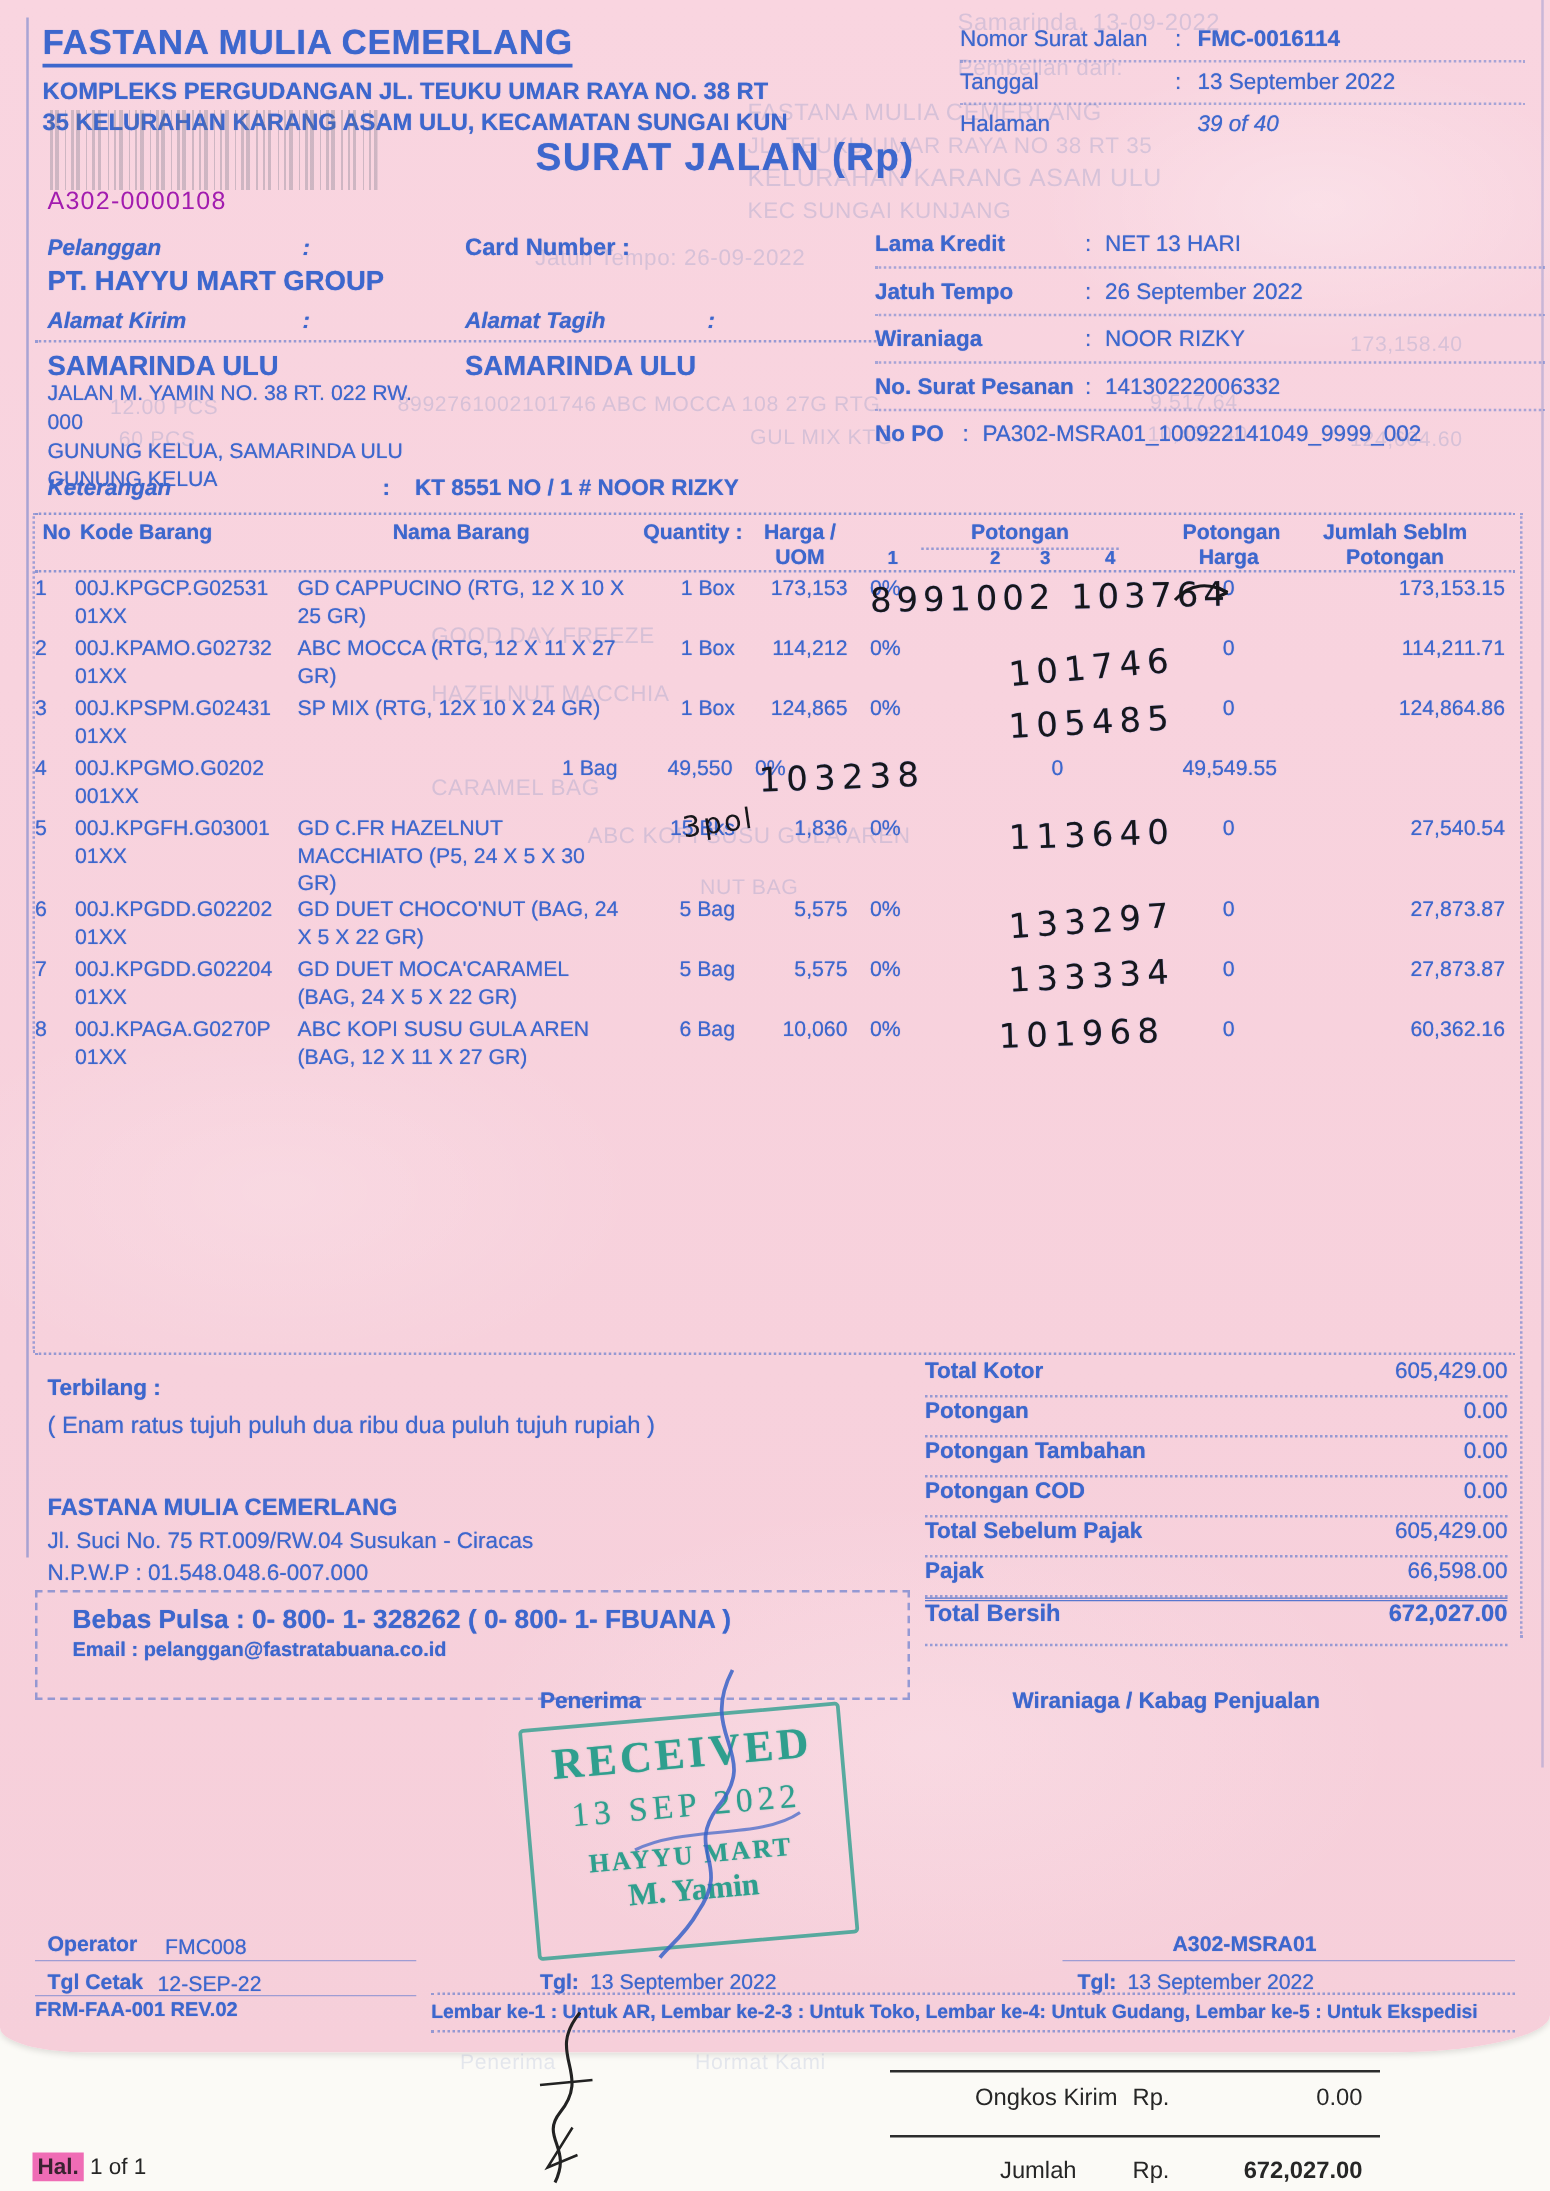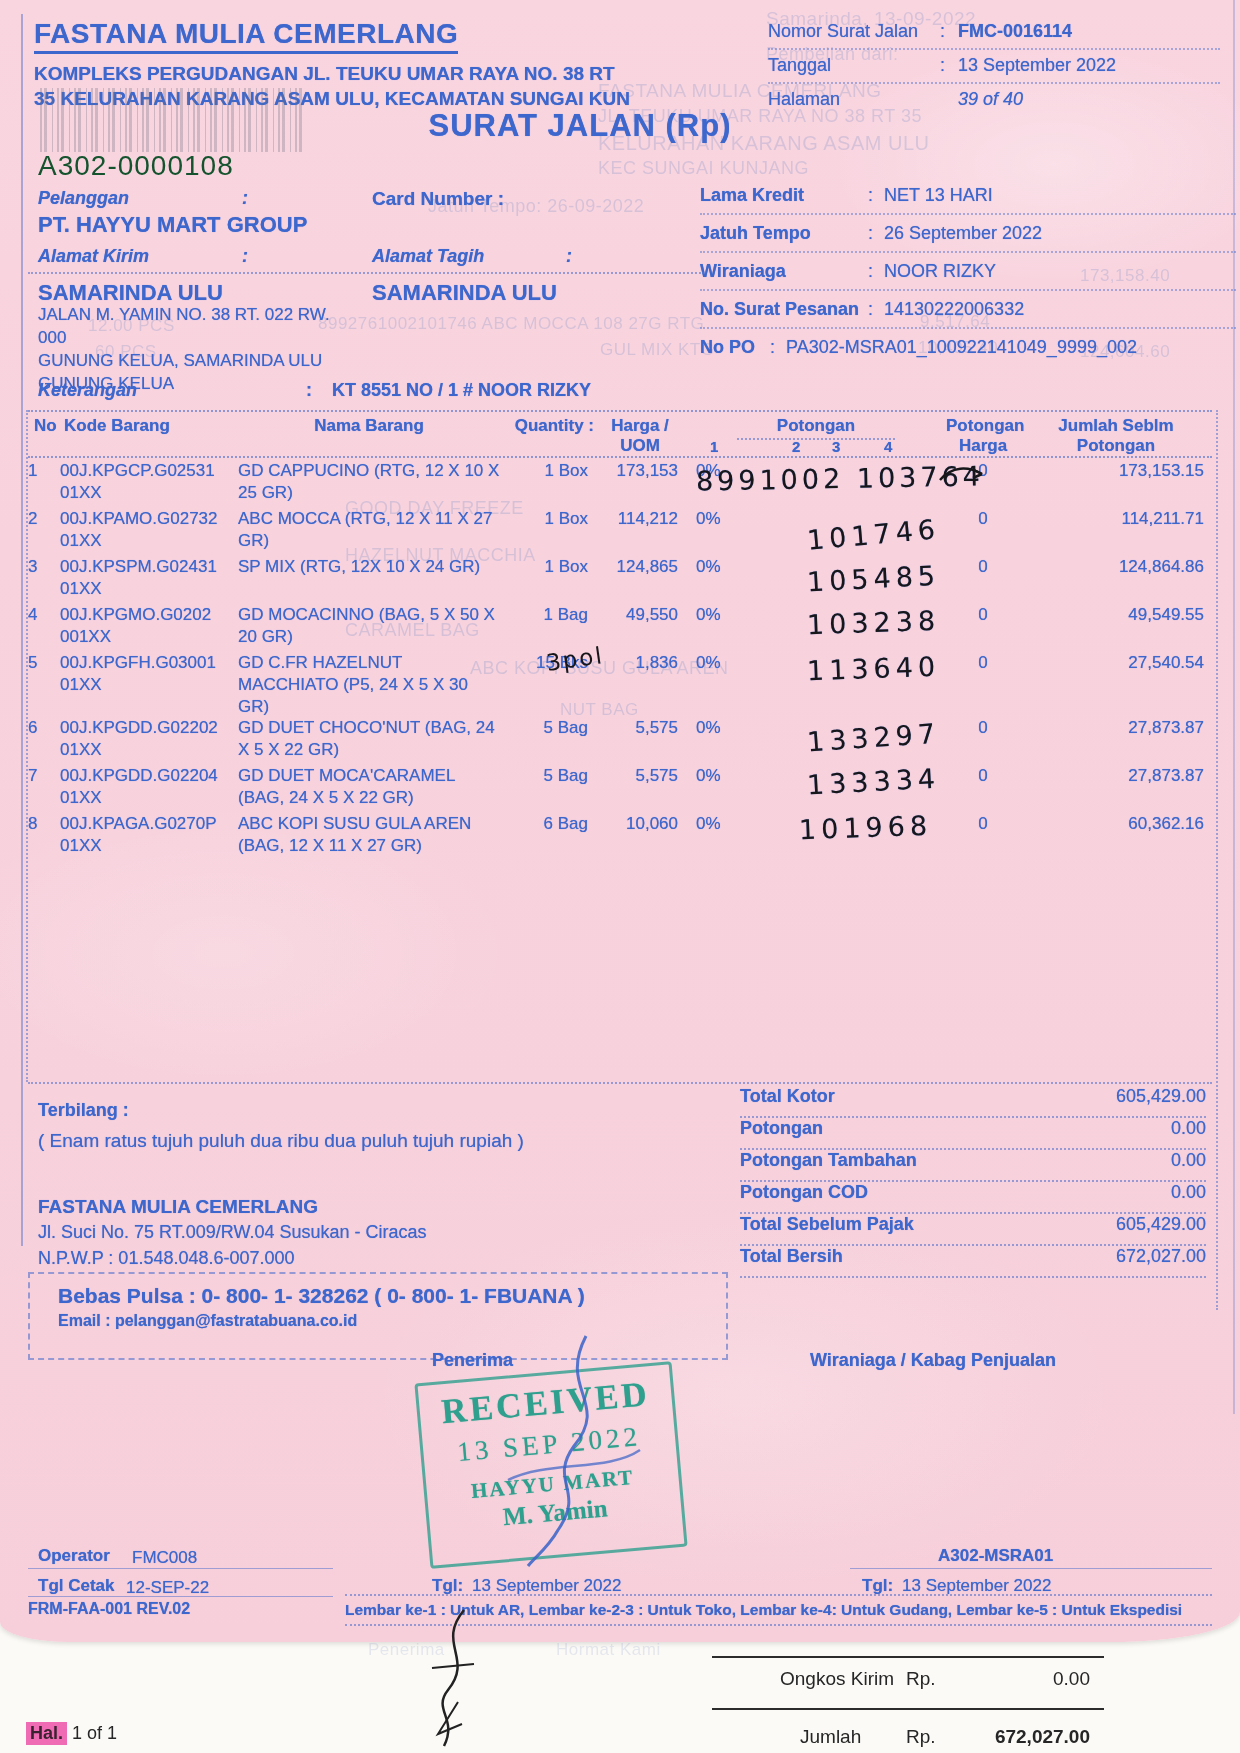--- a/index.html
+++ b/index.html
@@ -24,21 +24,21 @@
   
   .brand-name{font-size:28px;font-weight:bold;letter-spacing:.5px;border-bottom:3px solid #3d67cd;display:inline-block;padding-bottom:1px;}
   .brand-addr{font-size:19px;font-weight:bold;line-height:1.3;}
   .metarow{display:flex;font-size:18px;line-height:1;padding-bottom:8px;margin-bottom:6px;border-bottom:2px dotted rgba(85,115,205,.5);}
   .metarow .ml{width:172px;}
   .metarow .mc{width:18px;}
   .kredrow{display:flex;font-size:18px;line-height:1;padding-bottom:9px;margin-bottom:9px;border-bottom:2px dotted rgba(85,115,205,.5);}
   .kredrow .ml{width:168px;font-weight:bold;}
   .kredrow .mc{width:16px;}
   .title{font-size:31px;font-weight:bold;letter-spacing:1px;}
-  .docnum{font-size:28px;color:#14532d;letter-spacing:1px;text-shadow:none;}
+  .docnum{font-size:20px;color:#a21caf;letter-spacing:1px;text-shadow:none;}
   .lblflex{display:flex;font-size:18px;font-weight:bold;}
   .addr{font-size:17px;line-height:1.35;}
   .city{font-size:22px;font-weight:bold;}
   .barcode{position:absolute;opacity:.30;
     background:repeating-linear-gradient(90deg,#6a6f80 0 2px,transparent 2px 4px,#6a6f80 4px 7px,transparent 7px 12px,#6a6f80 12px 13px,transparent 13px 17px);}
   
   .thead{position:absolute;left:28px;top:410px;width:1184px;height:48px;
     border-top:2px dotted rgba(85,115,205,.65);border-bottom:2px dotted rgba(85,115,205,.65);
     display:grid;grid-template-columns:32px 178px 262px 94px 92px 60px 200px 74px 1fr;
     font-size:17px;font-weight:bold;align-items:start;padding-top:4px;box-sizing:border-box;}
@@ -302,21 +302,20 @@
       </span>
       <span class="c c-potH">0</span>
       <span class="c c-jml">124,864.86</span>
     </div>
       <div class="item-row r4">
       <span class="c">4</span>
       <span class="c">
         <span>00J.KPGMO.G0202</span><br>
         <span>001XX</span>
       </span>
-      <span class="c">GD MOCACINNO (BAG, 5 X 50 X 20 GR)</span>
       <span class="c c-qty">
         <span>1</span>
         <span>Bag</span>
       </span>
       <span class="c c-harga">49,550</span>
       <span class="c c-pot1">0%</span>
       <span class="c c-pot234">
         <span class="hand">103238</span>
       </span>
       <span class="c c-potH">0</span>
@@ -433,20 +432,24 @@
       <span class="tl">Potongan Tambahan</span>
       <span class="tv">0.00</span>
     </div>
       <div class="trow t4">
       <span class="tl">Potongan COD</span>
       <span class="tv">0.00</span>
     </div>
       <div class="trow t5">
       <span class="tl">Total Sebelum Pajak</span>
       <span class="tv">605,429.00</span>
+    </div>
+      <div class="trow t6">
+      <span class="tl">Pajak</span>
+      <span class="tv">66,598.00</span>
     </div>
       <div class="trow t7">
       <span class="tl">Total Bersih</span>
       <span class="tv">672,027.00</span>
     </div>
     </div>
 
   <div class="abs blue b" style="left:432px;top:1350px;font-size:18px;">Penerima</div>
   <div class="abs blue b" style="left:810px;top:1350px;font-size:18px;">Wiraniaga / Kabag Penjualan</div>
 

